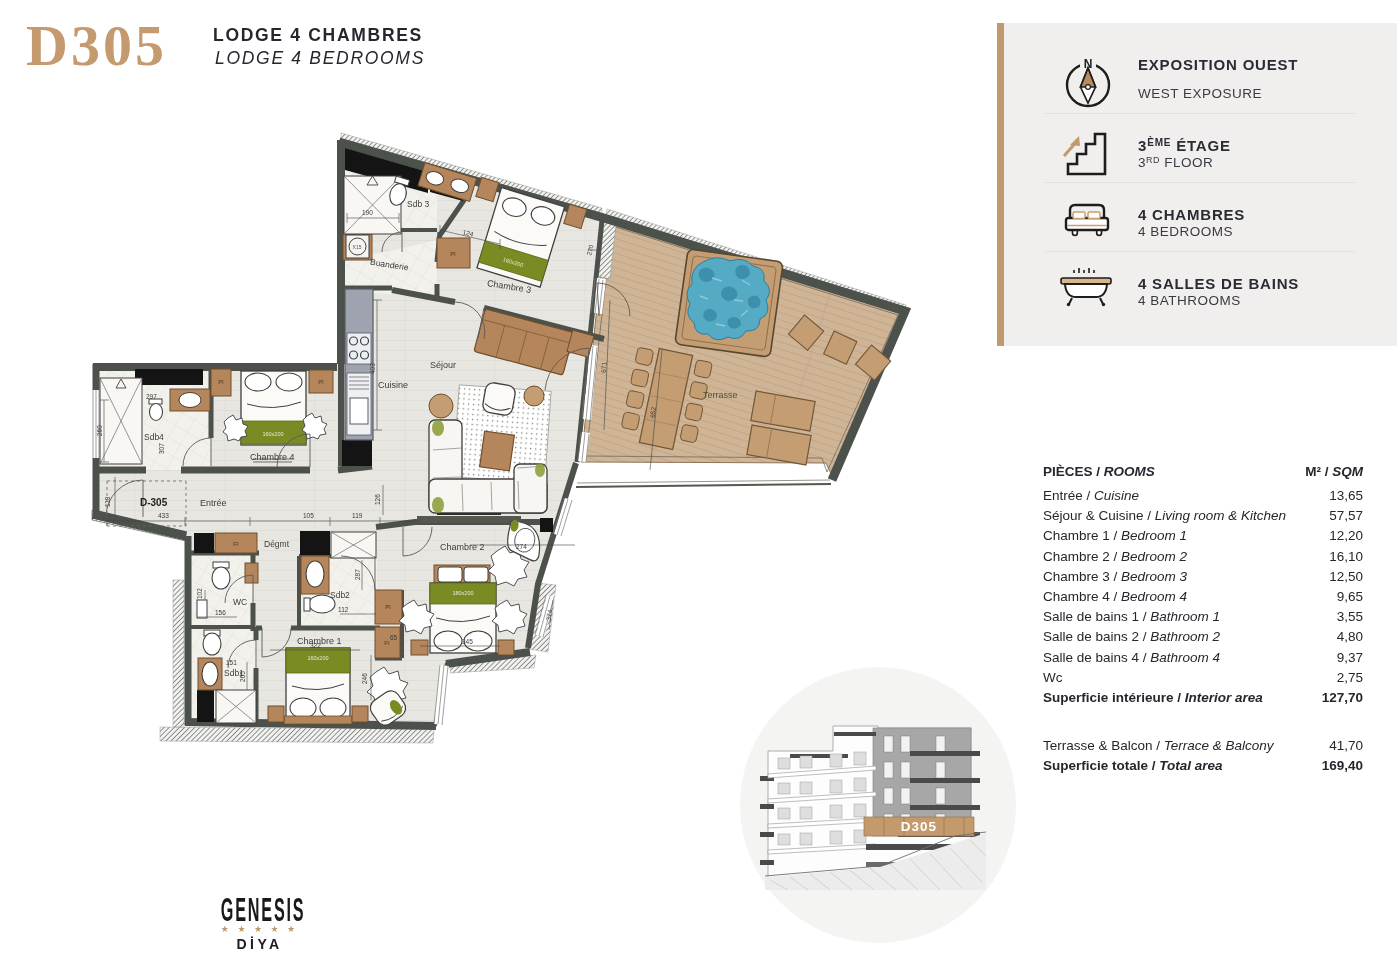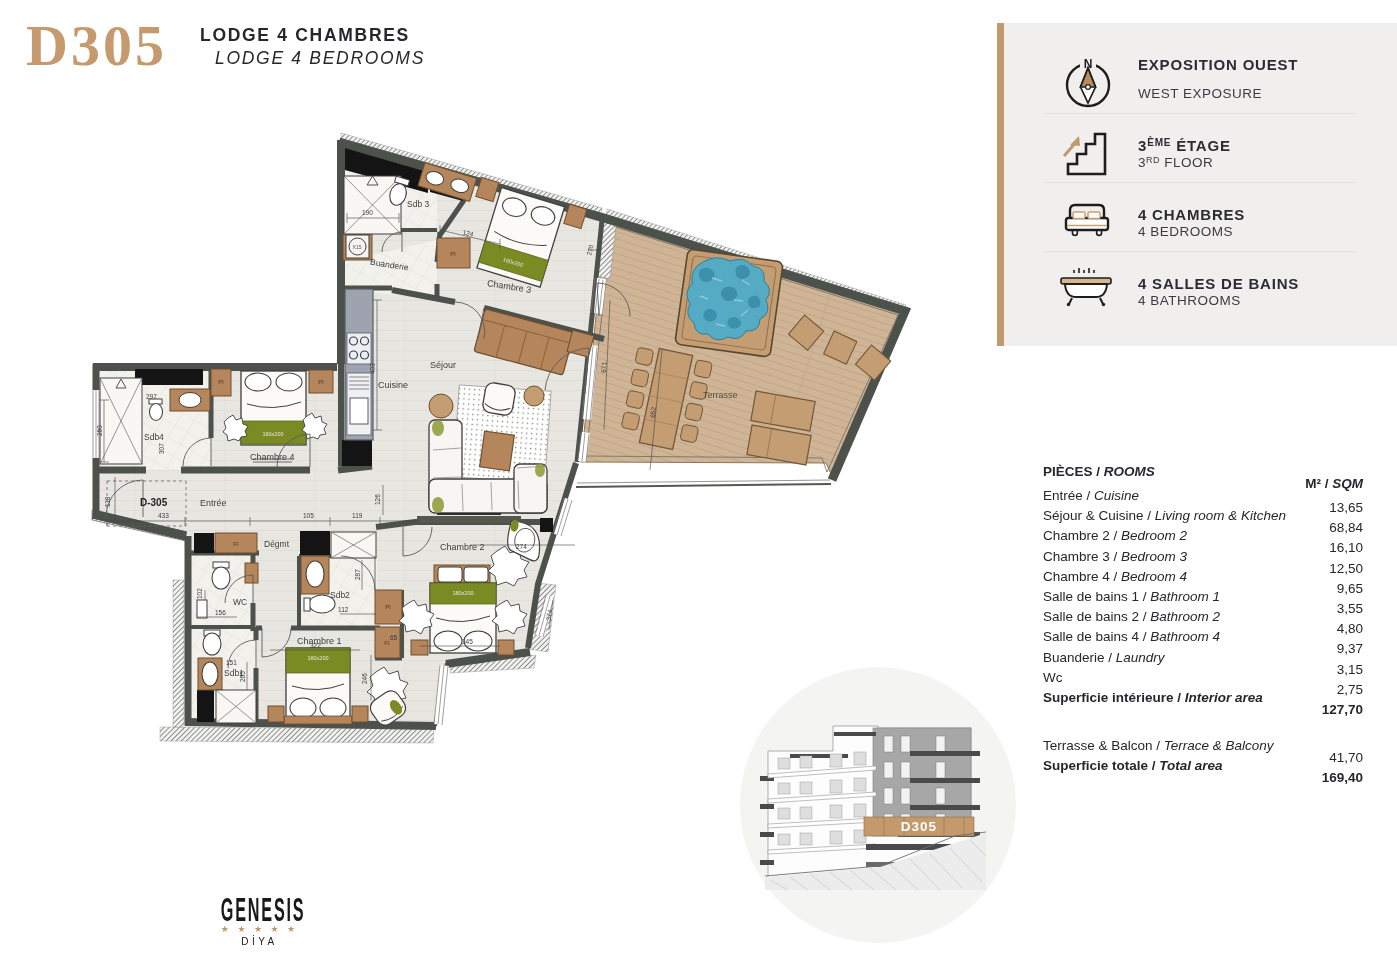--- a/index.html
+++ b/index.html
@@ -1,37 +1,37 @@
 <!DOCTYPE html>
 <html><head>
 <meta charset="utf-8">
 <style>
   html,body{margin:0;padding:0;}
   body{width:1397px;height:956px;position:relative;background:#ffffff;
        font-family:"Liberation Sans", sans-serif;overflow:hidden;}
   .abs{position:absolute;}
   #code{left:26px;top:12px;font-family:"Liberation Serif", serif;font-weight:bold;
         font-size:58px;letter-spacing:3px;color:#c49a6e;}
-  #title1{left:200px;top:25px;font-size:17.5px;font-weight:bold;color:#26262e;letter-spacing:1.7px;}
+  #title1{left:213px;top:25px;font-size:17.5px;font-weight:bold;color:#26262e;letter-spacing:1.7px;}
   #title2{left:215px;top:48px;font-size:17.5px;font-style:italic;color:#26262e;letter-spacing:1.7px;text-align:center;}
   #panel{left:997px;top:23px;width:400px;height:323px;background:#f1efee;}
   #panelbar{left:997px;top:23px;width:7px;height:323px;background:#bf9a6c;}
   .ptitle{font-size:15px;font-weight:bold;color:#2b2b33;letter-spacing:0.8px;}
   .psub{font-size:13.5px;color:#3a3a42;letter-spacing:0.5px;}
   .sep{position:absolute;height:1px;background:#e2e0de;width:310px;left:1045px;}
   #table{left:1043px;top:462px;width:320px;font-size:13.5px;color:#26262e;}
   .trow{position:relative;height:20.2px;line-height:20.2px;white-space:nowrap;}
-  .trow .v{position:absolute;right:0;top:12px;text-align:right;}
+  .trow .v{position:absolute;right:0;top:0;text-align:right;}
   .it{font-style:italic;}
   .bold{font-weight:bold;}
   #genesis{left:196px;top:891px;width:124px;text-align:center;}
   #genesis .gword{font-size:27px;font-weight:bold;color:#191919;letter-spacing:3px;
        transform:scale(0.60,1.25);transform-origin:center top;height:33px;}
   #genesis .gstars{color:#bd9a6b;font-size:9px;letter-spacing:3px;margin-left:3px;height:12px;}
-  #genesis .gdiya{font-size:10px;font-weight:normal;color:#1c1c1c;letter-spacing:3.5px;margin-left:3px;}
+  #genesis .gdiya{font-size:14px;font-weight:bold;color:#1c1c1c;letter-spacing:3.5px;margin-left:3px;}
 </style>
 </head>
 <body>
 
 <div class="abs" id="code">D305</div>
 
 <div class="abs" id="title1">LODGE 4 CHAMBRES</div>
 
 <div class="abs" id="title2">LODGE 4 BEDROOMS</div>
 
@@ -84,28 +84,28 @@
   <circle cx="10.5" cy="39.5" r="1.7" fill="#1d1d1d"></circle>
     <circle cx="45.5" cy="39.5" r="1.7" fill="#1d1d1d"></circle>
 </svg>
 
 <div class="abs ptitle" style="left:1138px;top:275px">4 SALLES DE BAINS</div>
 <div class="abs psub" style="left:1138px;top:293px">4 BATHROOMS</div>
 
 <div class="abs" id="table">
   <div class="trow bold" style="height:24px"><span>PIÈCES / <span class="it">ROOMS</span></span><span class="v">M² / <span class="it">SQM</span></span></div>
   <div class="trow"><span>Entrée / <span class="it">Cuisine</span></span><span class="v">13,65</span></div>
-  <div class="trow"><span>Séjour &amp; Cuisine / <span class="it">Living room &amp; Kitchen</span></span><span class="v">68,84</span></div>
+  <div class="trow"><span>Séjour &amp; Cuisine / <span class="it">Living room &amp; Kitchen</span></span><span class="v">57,57</span></div>
+  <div class="trow"><span>Chambre 1 / <span class="it">Bedroom 1</span></span><span class="v">12,20</span></div>
   <div class="trow"><span>Chambre 2 / <span class="it">Bedroom 2</span></span><span class="v">16,10</span></div>
   <div class="trow"><span>Chambre 3 / <span class="it">Bedroom 3</span></span><span class="v">12,50</span></div>
   <div class="trow"><span>Chambre 4 / <span class="it">Bedroom 4</span></span><span class="v">9,65</span></div>
   <div class="trow"><span>Salle de bains 1 / <span class="it">Bathroom 1</span></span><span class="v">3,55</span></div>
   <div class="trow"><span>Salle de bains 2 / <span class="it">Bathroom 2</span></span><span class="v">4,80</span></div>
   <div class="trow"><span>Salle de bains 4 / <span class="it">Bathroom 4</span></span><span class="v">9,37</span></div>
-  <div class="trow"><span>Buanderie / <span class="it">Laundry</span></span><span class="v">3,15</span></div>
   <div class="trow"><span>Wc</span><span class="v">2,75</span></div>
   <div class="trow bold"><span>Superficie intérieure / <span class="it">Interior area</span></span><span class="v">127,70</span></div>
   <div class="trow" style="height:28px"></div>
   <div class="trow"><span>Terrasse &amp; Balcon / <span class="it">Terrace &amp; Balcony</span></span><span class="v">41,70</span></div>
   <div class="trow bold"><span>Superficie totale / <span class="it">Total area</span></span><span class="v">169,40</span></div>
 </div>
 
 <svg class="abs" style="left:738px;top:666px" width="282" height="280" viewBox="0 0 282 280">
 
   <circle cx="140" cy="139" r="138" fill="#f4f4f3"></circle>

